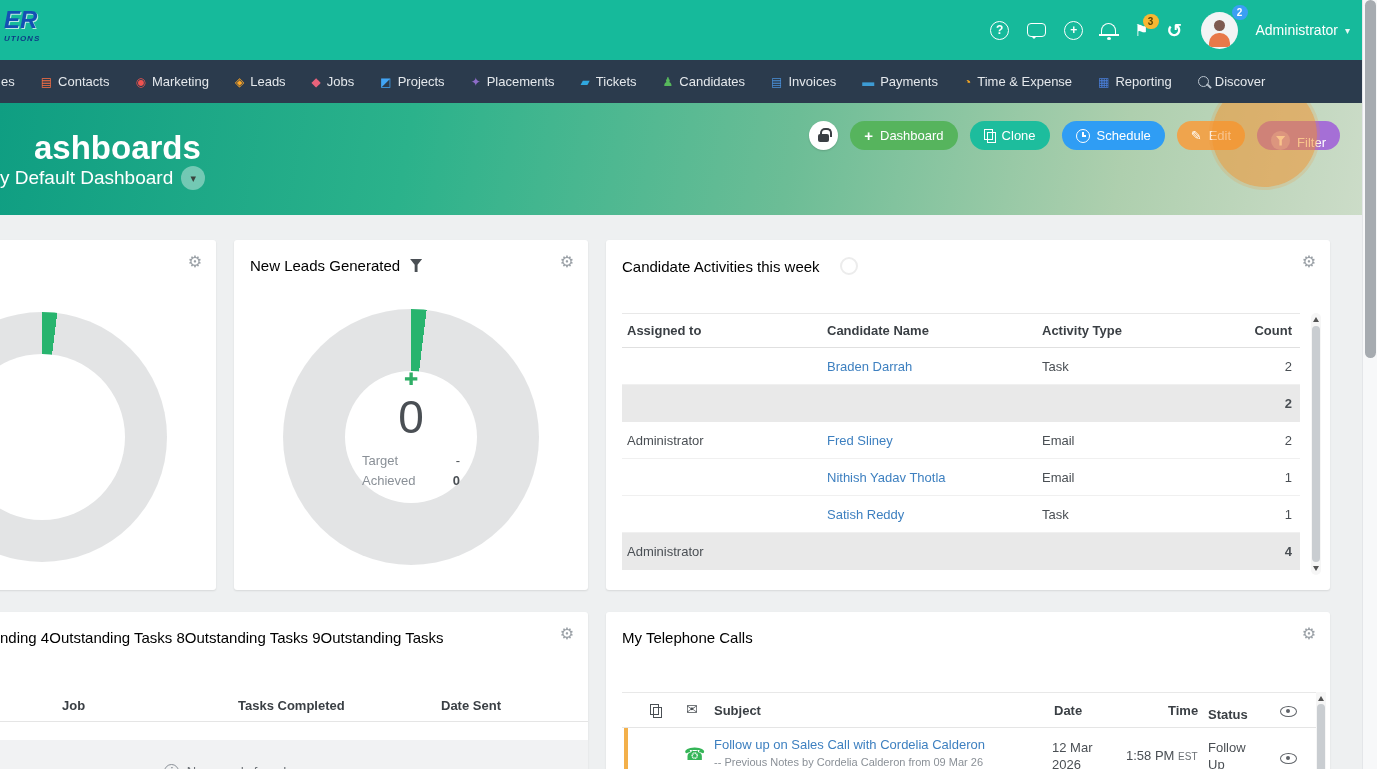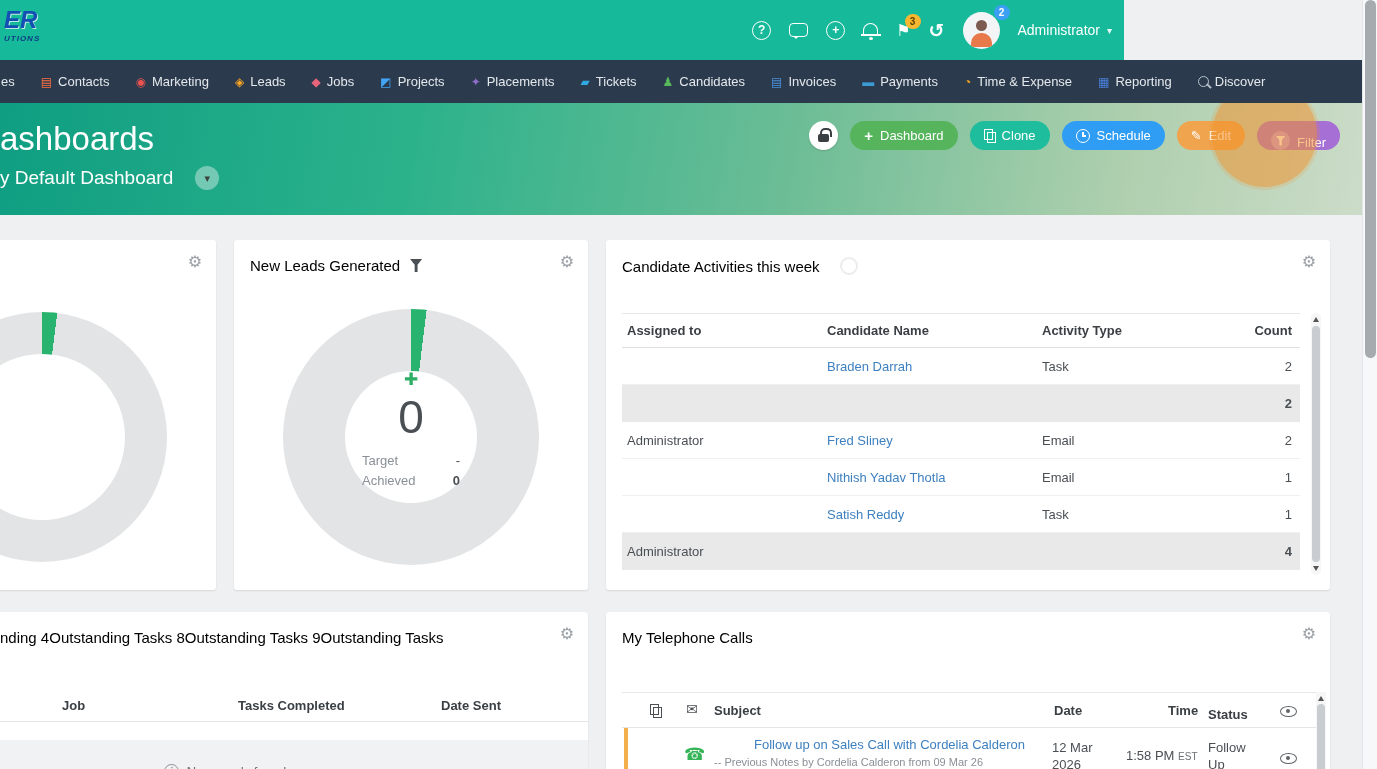--- a/index.html
+++ b/index.html
@@ -1,20 +1,20 @@
 <!DOCTYPE html>
 <html><head>
 <meta charset="utf-8">
 <style>
   *{margin:0;padding:0;box-sizing:border-box;font-family:"Liberation Sans","DejaVu Sans",sans-serif;}
   html,body{width:1377px;height:769px;overflow:hidden;background:#eef0f1;}
   .screen{position:relative;width:1377px;height:769px;overflow:hidden;}
 
   
-  .topbar{position:absolute;left:0;top:0;width:1124px;height:60px;background:#16ba9b;z-index:30;}
+  .topbar{position:absolute;left:0;top:0;width:1362px;height:60px;background:#16ba9b;z-index:30;}
   .logo{position:absolute;left:4px;top:8px;line-height:1;font-style:italic;cursor:pointer;}
   .logo-top{font-size:24px;font-weight:bold;color:#1450b4;text-shadow:1px 1px 0 rgba(255,255,255,.7);}
   .logo-bottom{font-size:8px;font-weight:bold;color:#0e3a86;letter-spacing:1px;margin-top:3px;}
   .quick-search{position:absolute;left:795px;top:16px;width:180px;height:28px;border:none;border-radius:14px;background:rgba(255,255,255,.32);padding:0 14px;font-size:13px;color:#fff;outline:none;}
   .quick-search::placeholder{color:rgba(255,255,255,.92);}
   .top-icons{position:absolute;right:12px;top:0;height:60px;display:flex;align-items:center;gap:18px;}
   .tico{position:relative;color:#fff;display:inline-flex;align-items:center;justify-content:center;cursor:pointer;}
   .help,.plusc{width:19px;height:19px;border:1.6px solid #fff;border-radius:50%;font-size:12px;font-weight:bold;}
   .chat{width:19px;height:14px;border:1.6px solid #fff;border-radius:4px;}
   .chat::after{content:"";position:absolute;left:3px;bottom:-6px;border:3px solid transparent;border-top-color:#fff;}
@@ -37,22 +37,22 @@
   .mainnav{position:absolute;left:0;top:60px;width:1362px;height:43px;background:#2b3b4d;display:flex;align-items:center;z-index:25;}
   .nav-item{display:inline-flex;align-items:center;gap:6px;padding:0 13px;font-size:13px;color:#e4e8ec;cursor:pointer;white-space:nowrap;height:100%;}
   .nav-item.cut{padding-left:1px;}
   .nav-ico{font-size:12px;line-height:1;}
   .mag{position:relative;width:11px;height:11px;border:1.8px solid #b9c3cd;border-radius:50%;display:inline-block;}
   .mag::after{content:"";position:absolute;left:7px;top:8px;width:6px;height:1.8px;background:#b9c3cd;transform:rotate(45deg);}
 
   
   .banner{position:absolute;left:0;top:103px;width:1362px;height:112px;overflow:hidden;z-index:20;
     background:linear-gradient(100deg,#0f9e82 0%,#2bb28b 30%,#6cbd96 58%,#aecfae 82%,#ccdcc8 100%);}
-  .banner-title{position:absolute;left:0;top:17px;font-size:33px;font-weight:normal;color:#fff;}
-  .banner-sub{position:absolute;left:0;top:63px;display:flex;align-items:center;gap:22px;}
+  .banner-title{position:absolute;left:0;top:26px;font-size:33px;font-weight:bold;color:#fff;padding-left:34px;}
+  .banner-sub{position:absolute;left:0;top:63px;display:flex;align-items:center;gap:8px;}
   .banner-subtitle{font-size:19px;color:#fff;}
   .sub-chev{width:24px;height:24px;border-radius:50%;background:rgba(255,255,255,.38);color:#3a443e;display:flex;align-items:center;justify-content:center;font-size:11px;cursor:pointer;}
   .banner-actions{position:absolute;right:22px;top:18px;display:flex;align-items:center;gap:12px;}
   .act-lock{width:29px;height:29px;border-radius:50%;background:#fff;display:flex;align-items:center;justify-content:center;cursor:pointer;box-shadow:0 1px 2px rgba(0,0,0,.15);}
   .i-lock{position:relative;width:11px;height:8px;background:#3a3f44;border-radius:2px;margin-top:5px;}
   .i-lock::before{content:"";position:absolute;left:1.5px;top:-6px;width:8px;height:7px;border:2px solid #3a3f44;border-bottom:none;border-radius:5px 5px 0 0;}
   .btn{height:29px;border-radius:15px;display:inline-flex;align-items:center;gap:7px;padding:0 14px;font-size:13px;color:#fff;cursor:pointer;white-space:nowrap;}
   .btn-green{background:#56b45d;}
   .btn-teal{background:#1dbd9d;align-items:center;}
   .btn-blue{background:#2f9df4;}
@@ -134,21 +134,21 @@
   .ch-subject{left:92px;top:10px;}
   .ch-date{left:432px;top:10px;}
   .ch-time{left:546px;top:10px;}
   .ch-status{left:586px;top:14px;}
   .ch-eye{left:658px;top:12px;}
   .i-eye{position:relative;width:17px;height:11px;border:1.5px solid #5f6368;border-radius:50%;display:inline-block;cursor:pointer;}
   .i-eye::after{content:"";position:absolute;left:5px;top:2.2px;width:4px;height:4px;border-radius:50%;background:#5f6368;}
   .calls-row{position:absolute;left:16px;right:14px;top:116px;height:84px;cursor:pointer;}
   .row-stripe{position:absolute;left:2px;top:0;bottom:0;width:4px;background:#f3b04a;}
   .cr-phone{position:absolute;left:62px;top:18px;font-size:17px;color:#35b558;line-height:1;}
-  .cr-subject{position:absolute;left:92px;top:9px;font-size:13px;margin-left:40px;}
+  .cr-subject{position:absolute;left:92px;top:9px;font-size:13px;}
   .cr-note{position:absolute;left:92px;top:28px;font-size:11px;color:#8a9097;}
   .cr-date{position:absolute;left:430px;top:11px;width:48px;font-size:13px;color:#4a4f54;line-height:17px;}
   .cr-time{position:absolute;left:504px;top:20px;font-size:13px;color:#4a4f54;}
   .cr-time .tz{font-size:10px;color:#6b7075;}
   .cr-status{position:absolute;left:586px;top:11px;width:52px;font-size:13px;color:#4a4f54;line-height:17px;}
   .cr-eye{position:absolute;left:658px;top:22px;}
   .calls-scroll{position:absolute;right:4px;top:80px;bottom:0;width:10px;background:#f6f6f6;cursor:pointer;}
   .calls-scroll .arr{position:absolute;left:2px;width:0;height:0;border-left:3px solid transparent;border-right:3px solid transparent;}
   .calls-scroll .thumb{position:absolute;left:1px;top:12px;bottom:4px;width:8px;background:#c9cdd1;border-radius:4px;}
 

